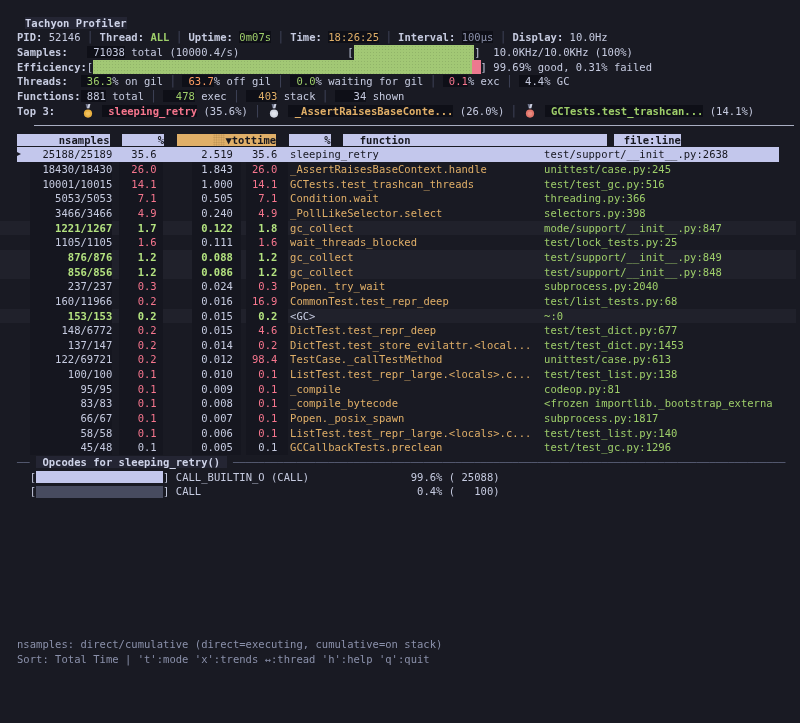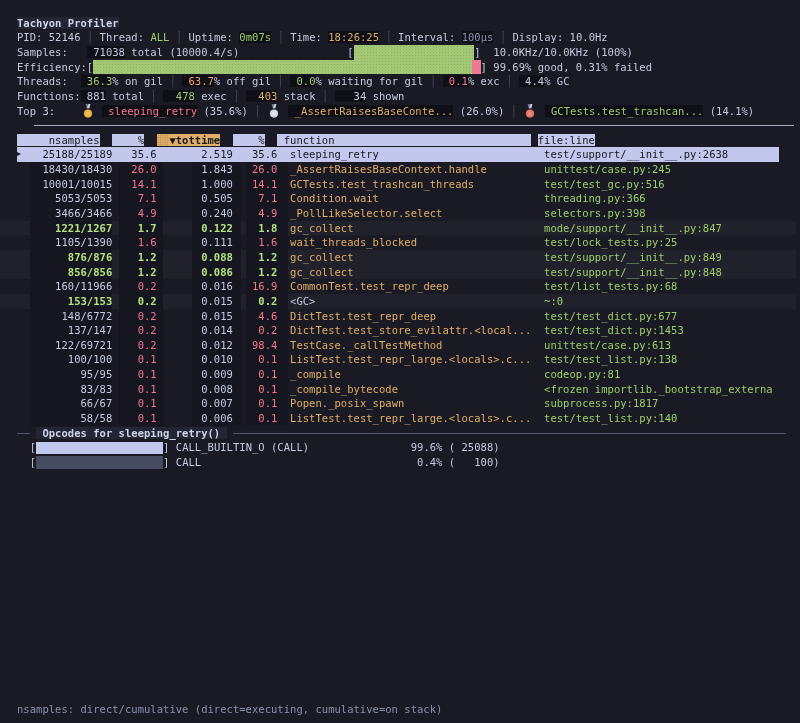--- a/index.html
+++ b/index.html
@@ -9,32 +9,32 @@
     width:800px; height:723px;
     background:#191a23;
     font-family:"DejaVu Sans Mono", monospace;
     font-size:10.5px;
     letter-spacing:0.028px;
     line-height:14.65px;
     color:#c6cbe0;
     padding:15.7px 0 0 17px;
   }
   .r { height:14.65px; white-space:pre; position:relative; }
-  .b { font-weight:400; }
+  .b { font-weight:700; }
   .grn { color:#9ece6a;text-align:center; }
   .red { color:#f7768e; }
   .org { color:#ff9e64;margin-top:8px; }
   .yel { color:#e0af68; }
   .dim { color:#454a61; }
   .mut { color:#8b91ab; }
   .chip { background:#0e0f17; }
-  .tchip { background:#242533; font-weight:700; color:#ced3e8; }
+  .tchip { background:#242533; font-weight:700; color:#ced3e8;margin-left:8px; }
   
-  .hlav { background:#c3c7ec; color:#16171f; font-weight:400; }
-  .hsort { background:#e0af68; color:#16171f; font-weight:700; }
+  .hlav { background:#c3c7ec; color:#16171f; font-weight:700;padding-left:10px; }
+  .hsort { background:#e0af68; color:#16171f; font-weight:700;padding-left:36px; }
   .hsort .hatch {
     background-image: radial-gradient(rgba(70,45,10,0.22) 0.7px, transparent 0.9px);
     background-size: 2.4px 2.4px;
   }
   
   .sel::before {
     content:""; position:absolute; left:-0.5px; top:0; width:762.5px; height:100%;
     background:#c3c7ec; z-index:0;
   }
   .sel > * { position:relative; z-index:1; }
@@ -74,21 +74,21 @@
   .bpink { background:#ec798f; }
   .blav { background:#c3c7ec; }
   .bgray { background:#474b5f; }
   
   .sepline { position:absolute; left:16.6px; top:6.7px; width:760.5px; height:1.3px; background:#a9aec2; }
   .dash { color:#5a6078; }
   .ochip { background:#242533; font-weight:700; color:#ced3e8; }
   
   .medal { display:inline-block; width:14px; height:14px; margin-right:1px; vertical-align:-3px; }
   
-  #footer { position:absolute; left:17px; top:702px; }
+  #footer { position:absolute; left:17px; top:637px; }
 </style>
 </head>
 <body>
 
 <div id="term">
   <div class="r"><span class="tchip">Tachyon Profiler</span></div>
   <div class="r" id="status-row"><span class="fg b">PID:</span> <span class="fg">52146</span><span class="dim"> │ </span><span class="fg b">Thread:</span> <span class="grn b">ALL</span><span class="dim"> │ </span><span class="fg b">Uptime:</span> <span class="grn chip">0m07s</span><span class="dim"> │ </span><span class="fg b">Time:</span> <span class="yel chip">18:26:25</span><span class="dim"> │ </span><span class="fg b">Interval:</span> <span class="mut chip">100µs</span><span class="dim"> │ </span><span class="fg b">Display:</span> <span class="fg">10.0Hz</span></div>
   <div class="r" id="samples-row"><span class="fg b">Samples:</span>   <span class="chip"> 71038</span><span class="fg"> total (10000.4/s)</span>                 <span class="fg">[</span><span class="bar bgrn" style="width: 120.65px;"></span><span class="fg">]</span>  <span class="fg">10.0KHz/10.0KHz (100%)</span></div>
   <div class="r" id="efficiency-row"><span class="fg b">Efficiency:</span><span class="fg">[</span><span class="bar bgrn" style="width: 379.095px;"></span><span class="bar bpink" style="width: 8.255px;"></span><span class="fg">]</span> <span class="fg">99.69% good, 0.31% failed</span></div>
   <div class="r" id="threads-row"><span class="fg b">Threads:</span>  <span class="chip grn"> 36.3</span><span class="fg">% on gil</span><span class="dim"> │ </span><span class="chip org"> 63.7</span><span class="fg">% off gil</span><span class="dim"> │ </span><span class="chip grn"> 0.0</span><span class="fg">% waiting for gil</span><span class="dim"> │ </span><span class="chip red"> 0.1</span><span class="fg">% exc</span><span class="dim"> │ </span><span class="chip fg"> 4.4</span><span class="fg">% GC</span></div>
@@ -111,35 +111,38 @@
       </svg> <span class="chip grn b"> GCTests.test_trashcan...</span><span class="fg"> (14.1%)</span></div>
   <div class="r"><div class="sepline"></div></div>
   <div class="r" id="table-header"><span class="hlav">     nsamples</span>  <span class="hlav">    %</span>  <span class="hsort"><span class="hatch">  </span>▼tottime</span>  <span class="hlav">    %</span>  <span class="hlav"> function                               </span> <span class="hlav">file:line</span></div>
   <div id="table-body">
       <div class="r sel"><span class="cursor"></span><span class="fg">    25188/25189</span><span class="red">   35.6</span><span class="fg">       2.519</span><span class="red">   35.6</span>  <span class="yel">sleeping_retry                        </span>  <span class="grn">test/support/__init__.py:2638</span></div>
       <div class="r tr-row"><span class="fg">    18430/18430</span><span class="red">   26.0</span><span class="fg">       1.843</span><span class="red">   26.0</span>  <span class="yel">_AssertRaisesBaseContext.handle       </span>  <span class="grn">unittest/case.py:245</span></div>
       <div class="r tr-row"><span class="fg">    10001/10015</span><span class="red">   14.1</span><span class="fg">       1.000</span><span class="red">   14.1</span>  <span class="yel">GCTests.test_trashcan_threads         </span>  <span class="grn">test/test_gc.py:516</span></div>
       <div class="r tr-row"><span class="fg">      5053/5053</span><span class="red">    7.1</span><span class="fg">       0.505</span><span class="red">    7.1</span>  <span class="yel">Condition.wait                        </span>  <span class="grn">threading.py:366</span></div>
       <div class="r tr-row"><span class="fg">      3466/3466</span><span class="red">    4.9</span><span class="fg">       0.240</span><span class="red">    4.9</span>  <span class="yel">_PollLikeSelector.select              </span>  <span class="grn">selectors.py:398</span></div>
       <div class="r tr-row trend"><span class="gb">      1221/1267</span><span class="gb">    1.7</span><span class="gb">       0.122</span><span class="gb">    1.8</span>  <span class="yel">gc_collect                            </span>  <span class="grn">mode/support/__init__.py:847</span></div>
-      <div class="r tr-row"><span class="fg">      1105/1390</span><span class="red">    1.6</span><span class="fg">       0.111</span><span class="red">    1.6</span>  <span class="yel">wait_threads_blocked                  </span>  <span class="grn">test/lock_tests.py:25</span></div>
+      <div class="r tr-row"><span class="fg">      1105/1105</span><span class="red">    1.6</span><span class="fg">       0.111</span><span class="red">    1.6</span>  <span class="yel">wait_threads_blocked                  </span>  <span class="grn">test/lock_tests.py:25</span></div>
       <div class="r tr-row trend"><span class="gb">        876/876</span><span class="gb">    1.2</span><span class="gb">       0.088</span><span class="gb">    1.2</span>  <span class="yel">gc_collect                            </span>  <span class="grn">test/support/__init__.py:849</span></div>
       <div class="r tr-row trend"><span class="gb">        856/856</span><span class="gb">    1.2</span><span class="gb">       0.086</span><span class="gb">    1.2</span>  <span class="yel">gc_collect                            </span>  <span class="grn">test/support/__init__.py:848</span></div>
+      <div class="r tr-row"><span class="fg">        237/237</span><span class="red">    0.3</span><span class="fg">       0.024</span><span class="red">    0.3</span>  <span class="yel">Popen._try_wait                       </span>  <span class="grn">subprocess.py:2040</span></div>
       <div class="r tr-row"><span class="fg">      160/11966</span><span class="red">    0.2</span><span class="fg">       0.016</span><span class="red">   16.9</span>  <span class="yel">CommonTest.test_repr_deep             </span>  <span class="grn">test/list_tests.py:68</span></div>
       <div class="r tr-row trend"><span class="gb">        153/153</span><span class="gb">    0.2</span><span class="fg">       0.015</span><span class="gb">    0.2</span>  <span class="fg">&lt;GC&gt;                                  </span>  <span class="grn">~:0</span></div>
       <div class="r tr-row"><span class="fg">       148/6772</span><span class="red">    0.2</span><span class="fg">       0.015</span><span class="red">    4.6</span>  <span class="yel">DictTest.test_repr_deep               </span>  <span class="grn">test/test_dict.py:677</span></div>
       <div class="r tr-row"><span class="fg">        137/147</span><span class="red">    0.2</span><span class="fg">       0.014</span><span class="red">    0.2</span>  <span class="yel">DictTest.test_store_evilattr.&lt;local...</span>  <span class="grn">test/test_dict.py:1453</span></div>
       <div class="r tr-row"><span class="fg">      122/69721</span><span class="red">    0.2</span><span class="fg">       0.012</span><span class="red">   98.4</span>  <span class="yel">TestCase._callTestMethod              </span>  <span class="grn">unittest/case.py:613</span></div>
       <div class="r tr-row"><span class="fg">        100/100</span><span class="red">    0.1</span><span class="fg">       0.010</span><span class="red">    0.1</span>  <span class="yel">ListTest.test_repr_large.&lt;locals&gt;.c...</span>  <span class="grn">test/test_list.py:138</span></div>
       <div class="r tr-row"><span class="fg">          95/95</span><span class="red">    0.1</span><span class="fg">       0.009</span><span class="red">    0.1</span>  <span class="yel">_compile                              </span>  <span class="grn">codeop.py:81</span></div>
       <div class="r tr-row"><span class="fg">          83/83</span><span class="red">    0.1</span><span class="fg">       0.008</span><span class="red">    0.1</span>  <span class="yel">_compile_bytecode                     </span>  <span class="grn">&lt;frozen importlib._bootstrap_externa</span></div>
       <div class="r tr-row"><span class="fg">          66/67</span><span class="red">    0.1</span><span class="fg">       0.007</span><span class="red">    0.1</span>  <span class="yel">Popen._posix_spawn                    </span>  <span class="grn">subprocess.py:1817</span></div>
       <div class="r tr-row"><span class="fg">          58/58</span><span class="red">    0.1</span><span class="fg">       0.006</span><span class="red">    0.1</span>  <span class="yel">ListTest.test_repr_large.&lt;locals&gt;.c...</span>  <span class="grn">test/test_list.py:140</span></div>
+      <div class="r tr-row"><span class="fg">          45/48</span><span class="fg">    0.1</span><span class="fg">       0.005</span><span class="fg">    0.1</span>  <span class="yel">GCCallbackTests.preclean              </span>  <span class="grn">test/test_gc.py:1296</span></div>
     </div>
   <div class="r" id="opcodes-sep"><span class="dash">── </span><span class="ochip"> Opcodes for sleeping_retry() </span><span class="dash"> ───────────────────────────────────────────────────────────────────────────────────────</span></div>
   <div id="opcodes-body">
       <div class="r">  <span class="fg">[</span><span class="obar blav" style="width: 127px;"></span><span class="fg">]</span> <span class="fg">CALL_BUILTIN_O (CALL)                </span><span class="fg">99.6% ( 25088)</span></div>
       <div class="r">  <span class="fg">[</span><span class="obar bgray" style="width: 127px;"></span><span class="fg">]</span> <span class="fg">CALL                                 </span><span class="fg"> 0.4% (   100)</span></div>
     </div>
   <div id="footer">
     <div class="r mut">nsamples: direct/cumulative (direct=executing, cumulative=on stack)</div>
+    <div class="r mut">Sort: Total Time | 't':mode 'x':trends ↔:thread 'h':help 'q':quit</div>
   </div>
 </div>
 
 </body></html>

